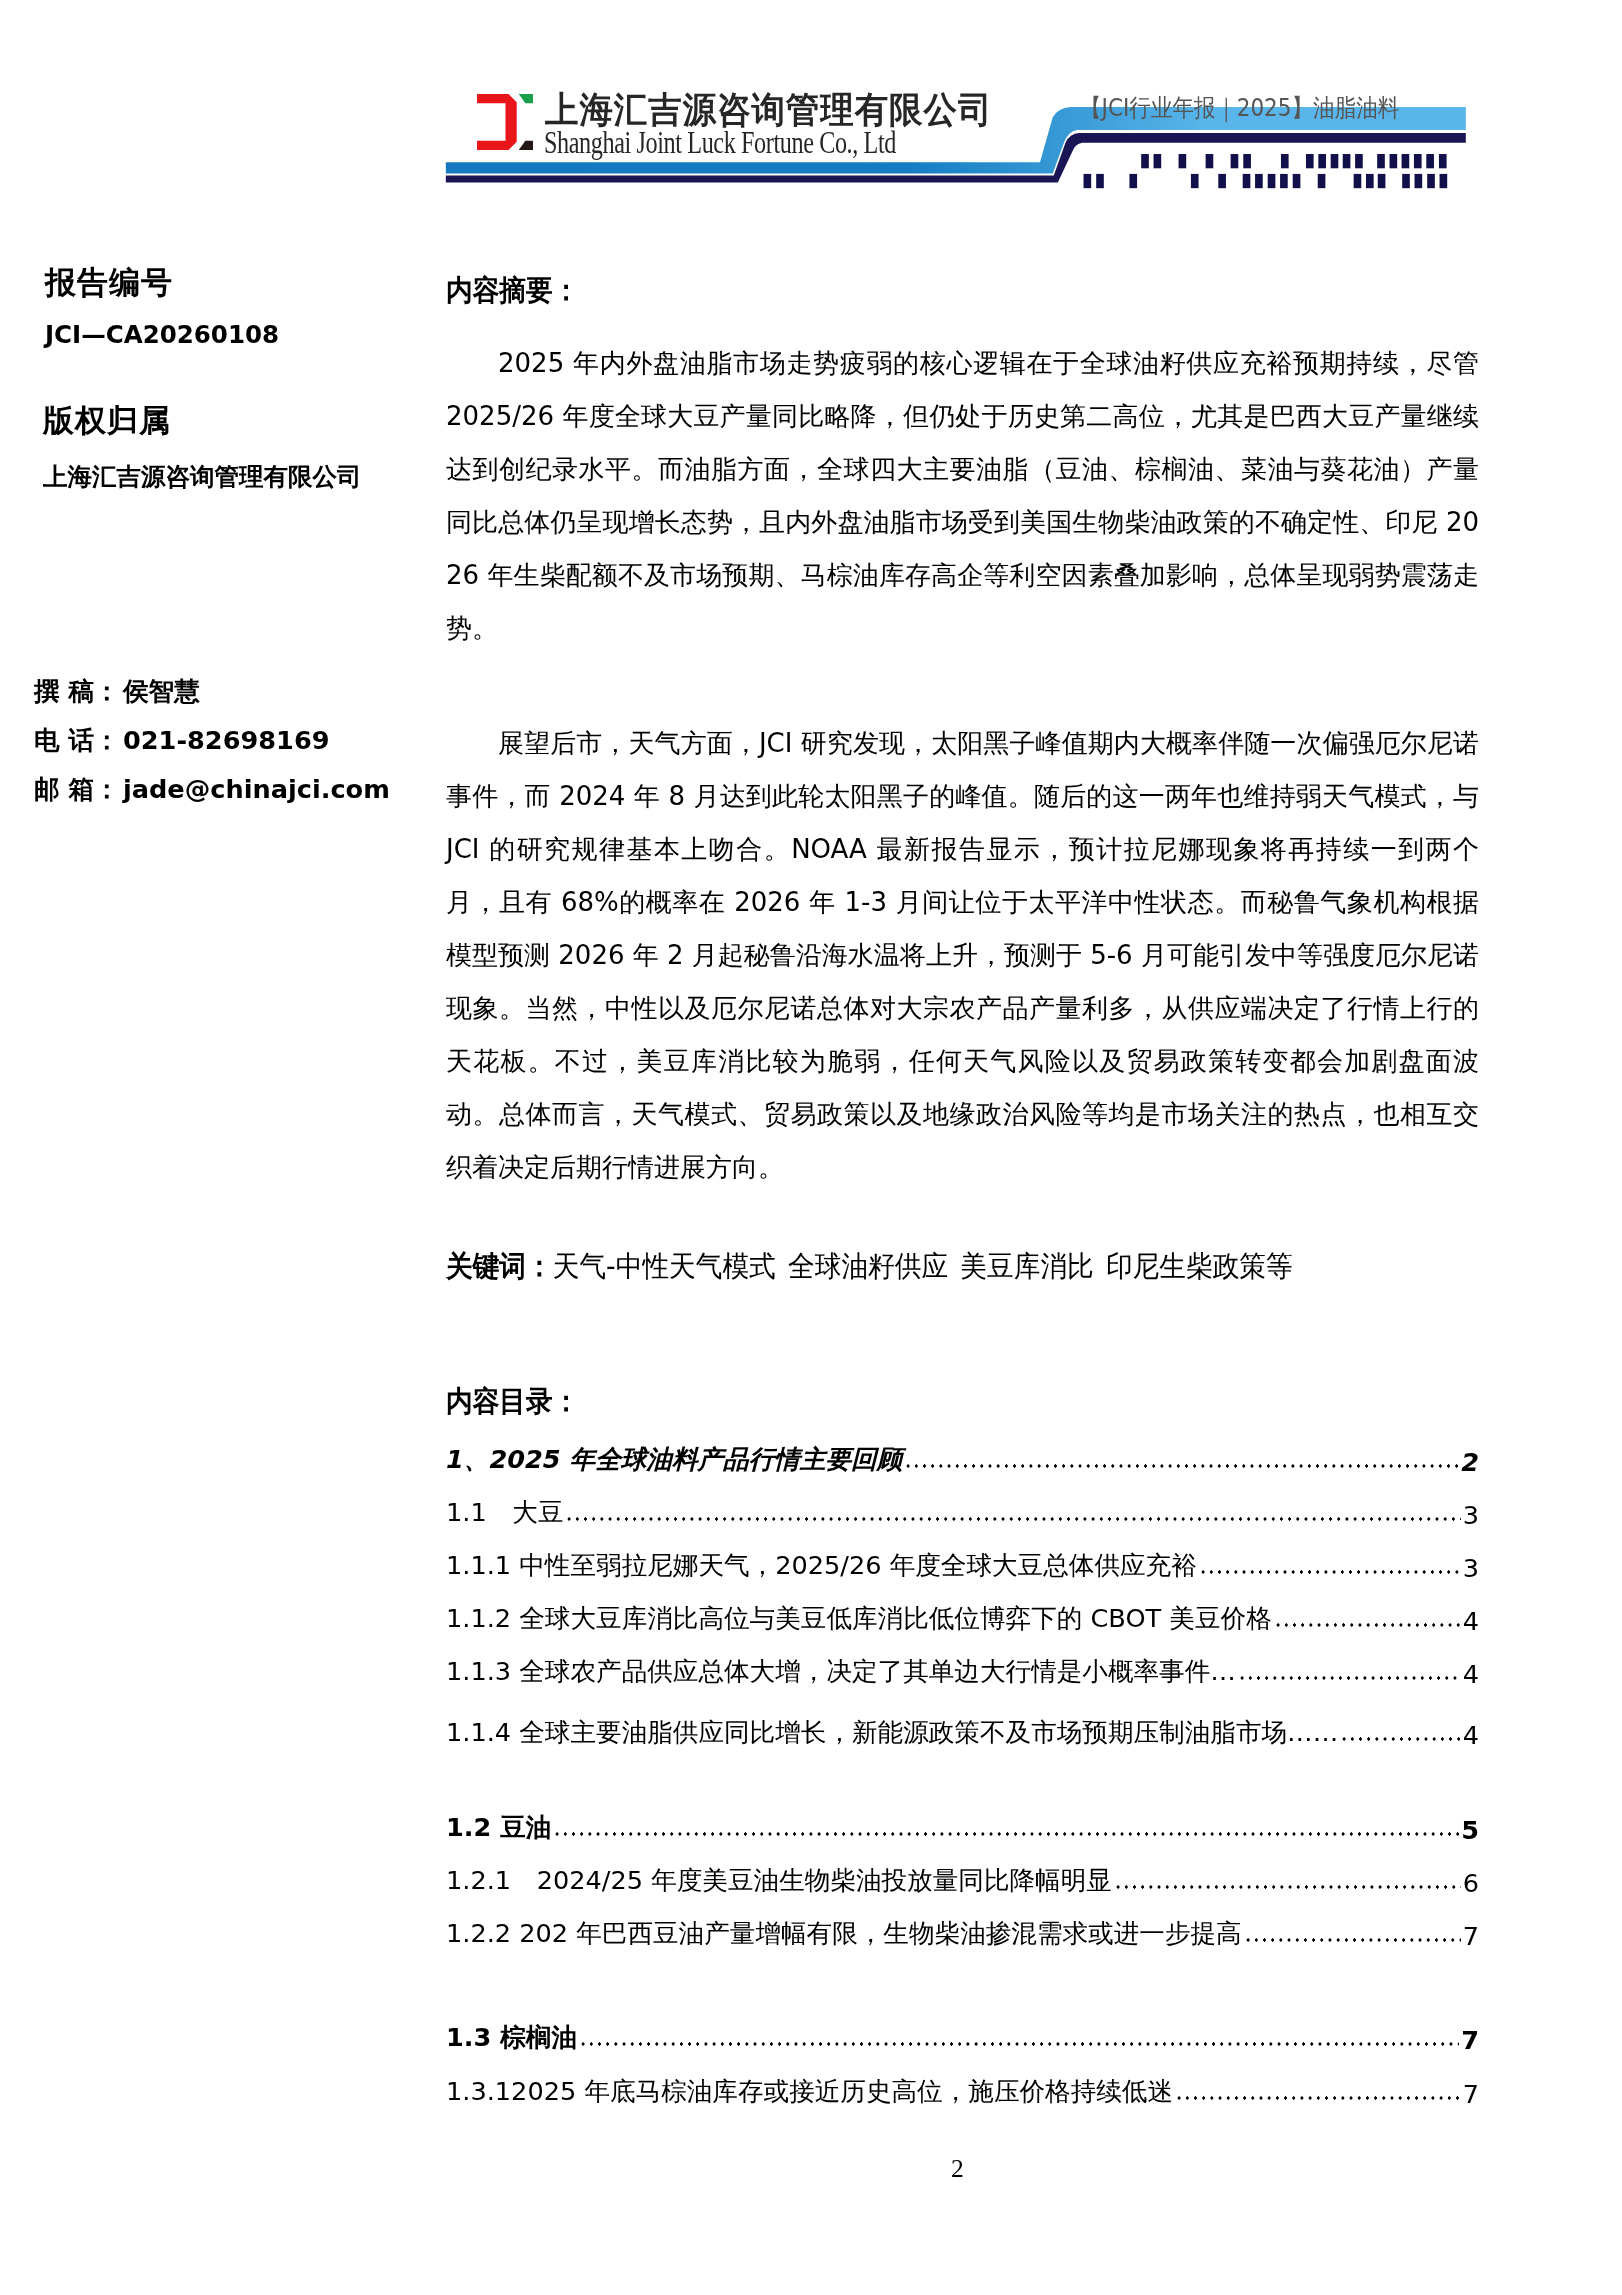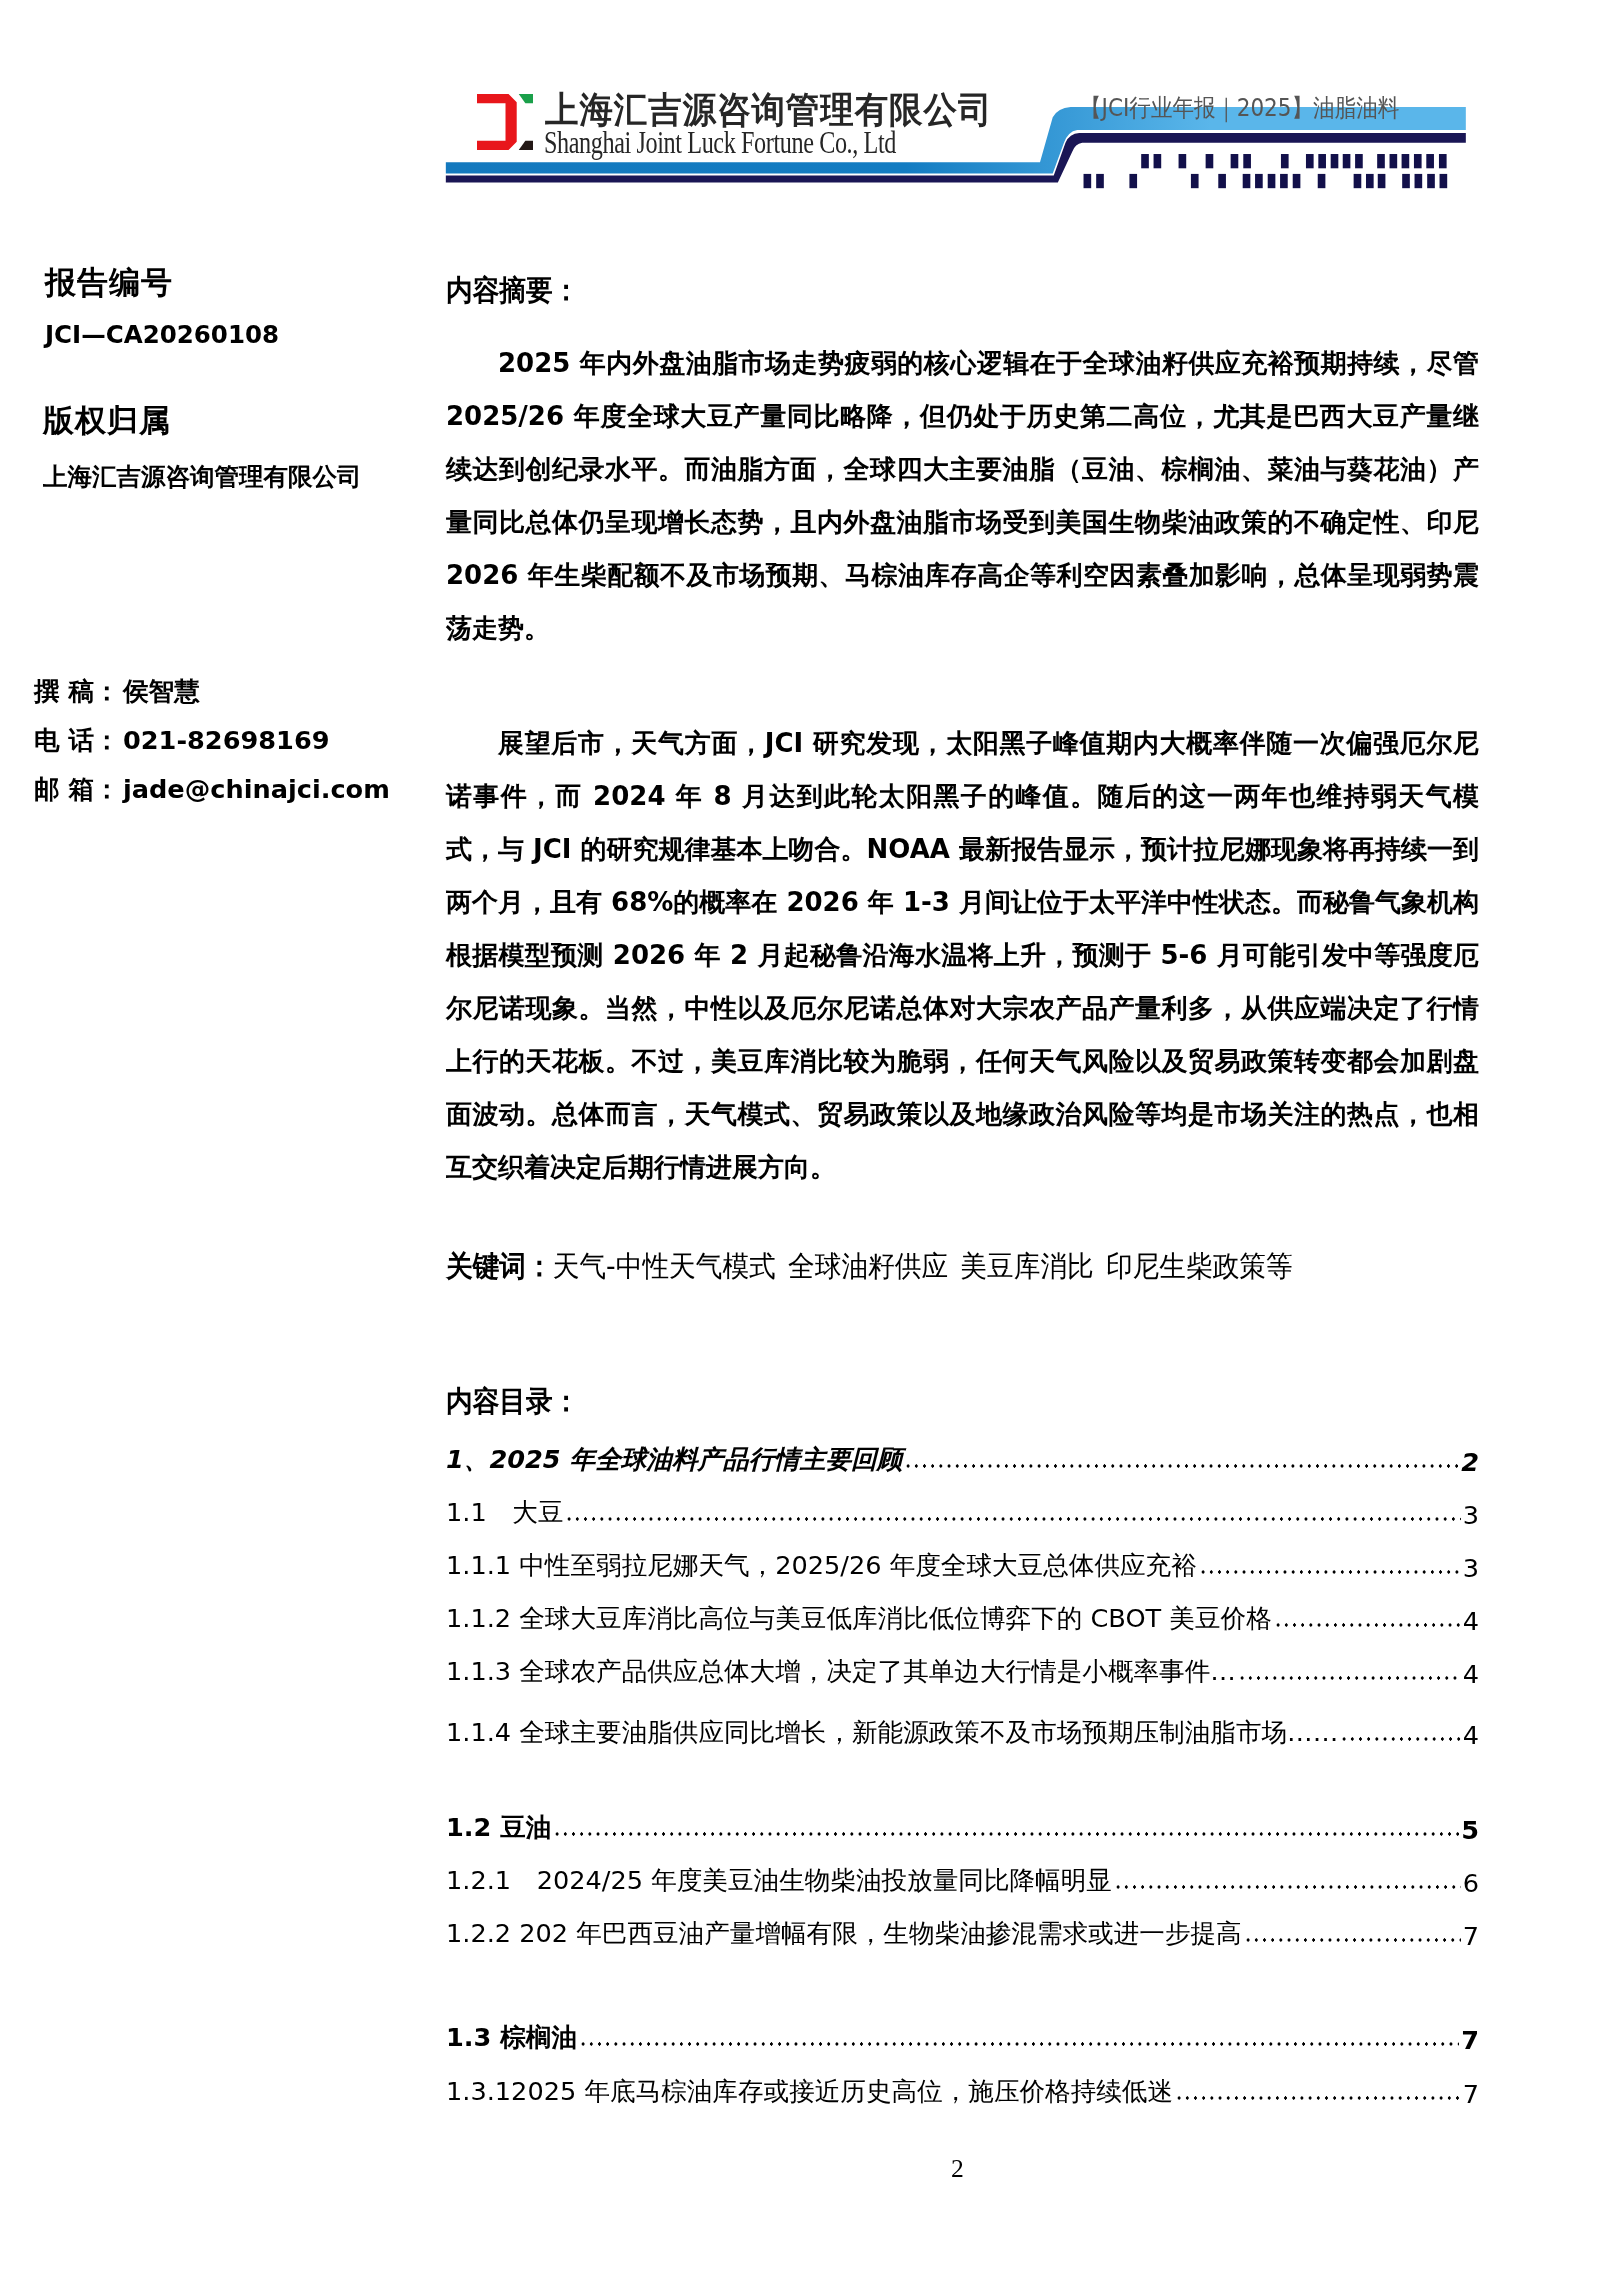--- a/index.html
+++ b/index.html
@@ -13,21 +13,21 @@
   .report-tag { position: absolute; left: 1080px; top: 91px; font-family: "DejaVu Sans", sans-serif; font-size: 24.5px; color: #555; white-space: nowrap; transform: scaleX(0.88); transform-origin: left top; }
   .header-svg { position: absolute; left: 0; top: 0; }
 
   
   .side-h { position: absolute; font-weight: bold; font-size: 31px; white-space: nowrap; letter-spacing: 1px; }
   .side-v { position: absolute; font-weight: bold; font-size: 24.5px; white-space: nowrap; }
   .contact { position: absolute; font-weight: bold; font-size: 25.6px; white-space: nowrap; }
   .contact .lbl { display: inline-block; width: 89px; letter-spacing: 0; }
   .sec-title { position: absolute; left: 446px; font-weight: bold; font-size: 29px; white-space: nowrap; transform: scaleX(0.92); transform-origin: left top; }
   .para { position: absolute; left: 446px; width: 1033px; font-size: 26px; line-height: 53px; text-align: justify; text-justify: inter-character; word-break: break-all; }
-  .para p { margin: 0; text-indent: 2em; font-weight: bold; }
+  .para p { margin: 0; text-indent: 2em; }
   .kw { position: absolute; left: 446px; top: 1247px; font-size: 29px; white-space: nowrap; transform: scaleX(0.92); transform-origin: left top; }
   .kw .kw-label { font-weight: bold; }
   .kw .kw-item { margin-right: 13.3px; }
 
   .toc { position: absolute; left: 446px; width: 1033px; }
   .toc-row { position: absolute; left: 0; width: 1033px; height: 36px; display: flex; align-items: flex-end; font-size: 25.6px; white-space: nowrap; }
   .toc-row.bold { font-weight: bold; }
   .toc-row .t-text { flex: 0 0 auto; }
   .toc-row .t-dots { flex: 1 1 auto; overflow: hidden; height: 8.2px; margin: 0 2px 7.2px 2px; background-image: radial-gradient(circle, #000 1.6px, transparent 1.8px); background-size: 8.2px 8.2px; background-repeat: repeat-x; background-position: left center; }
   .toc-row .t-page { flex: 0 0 auto; }

